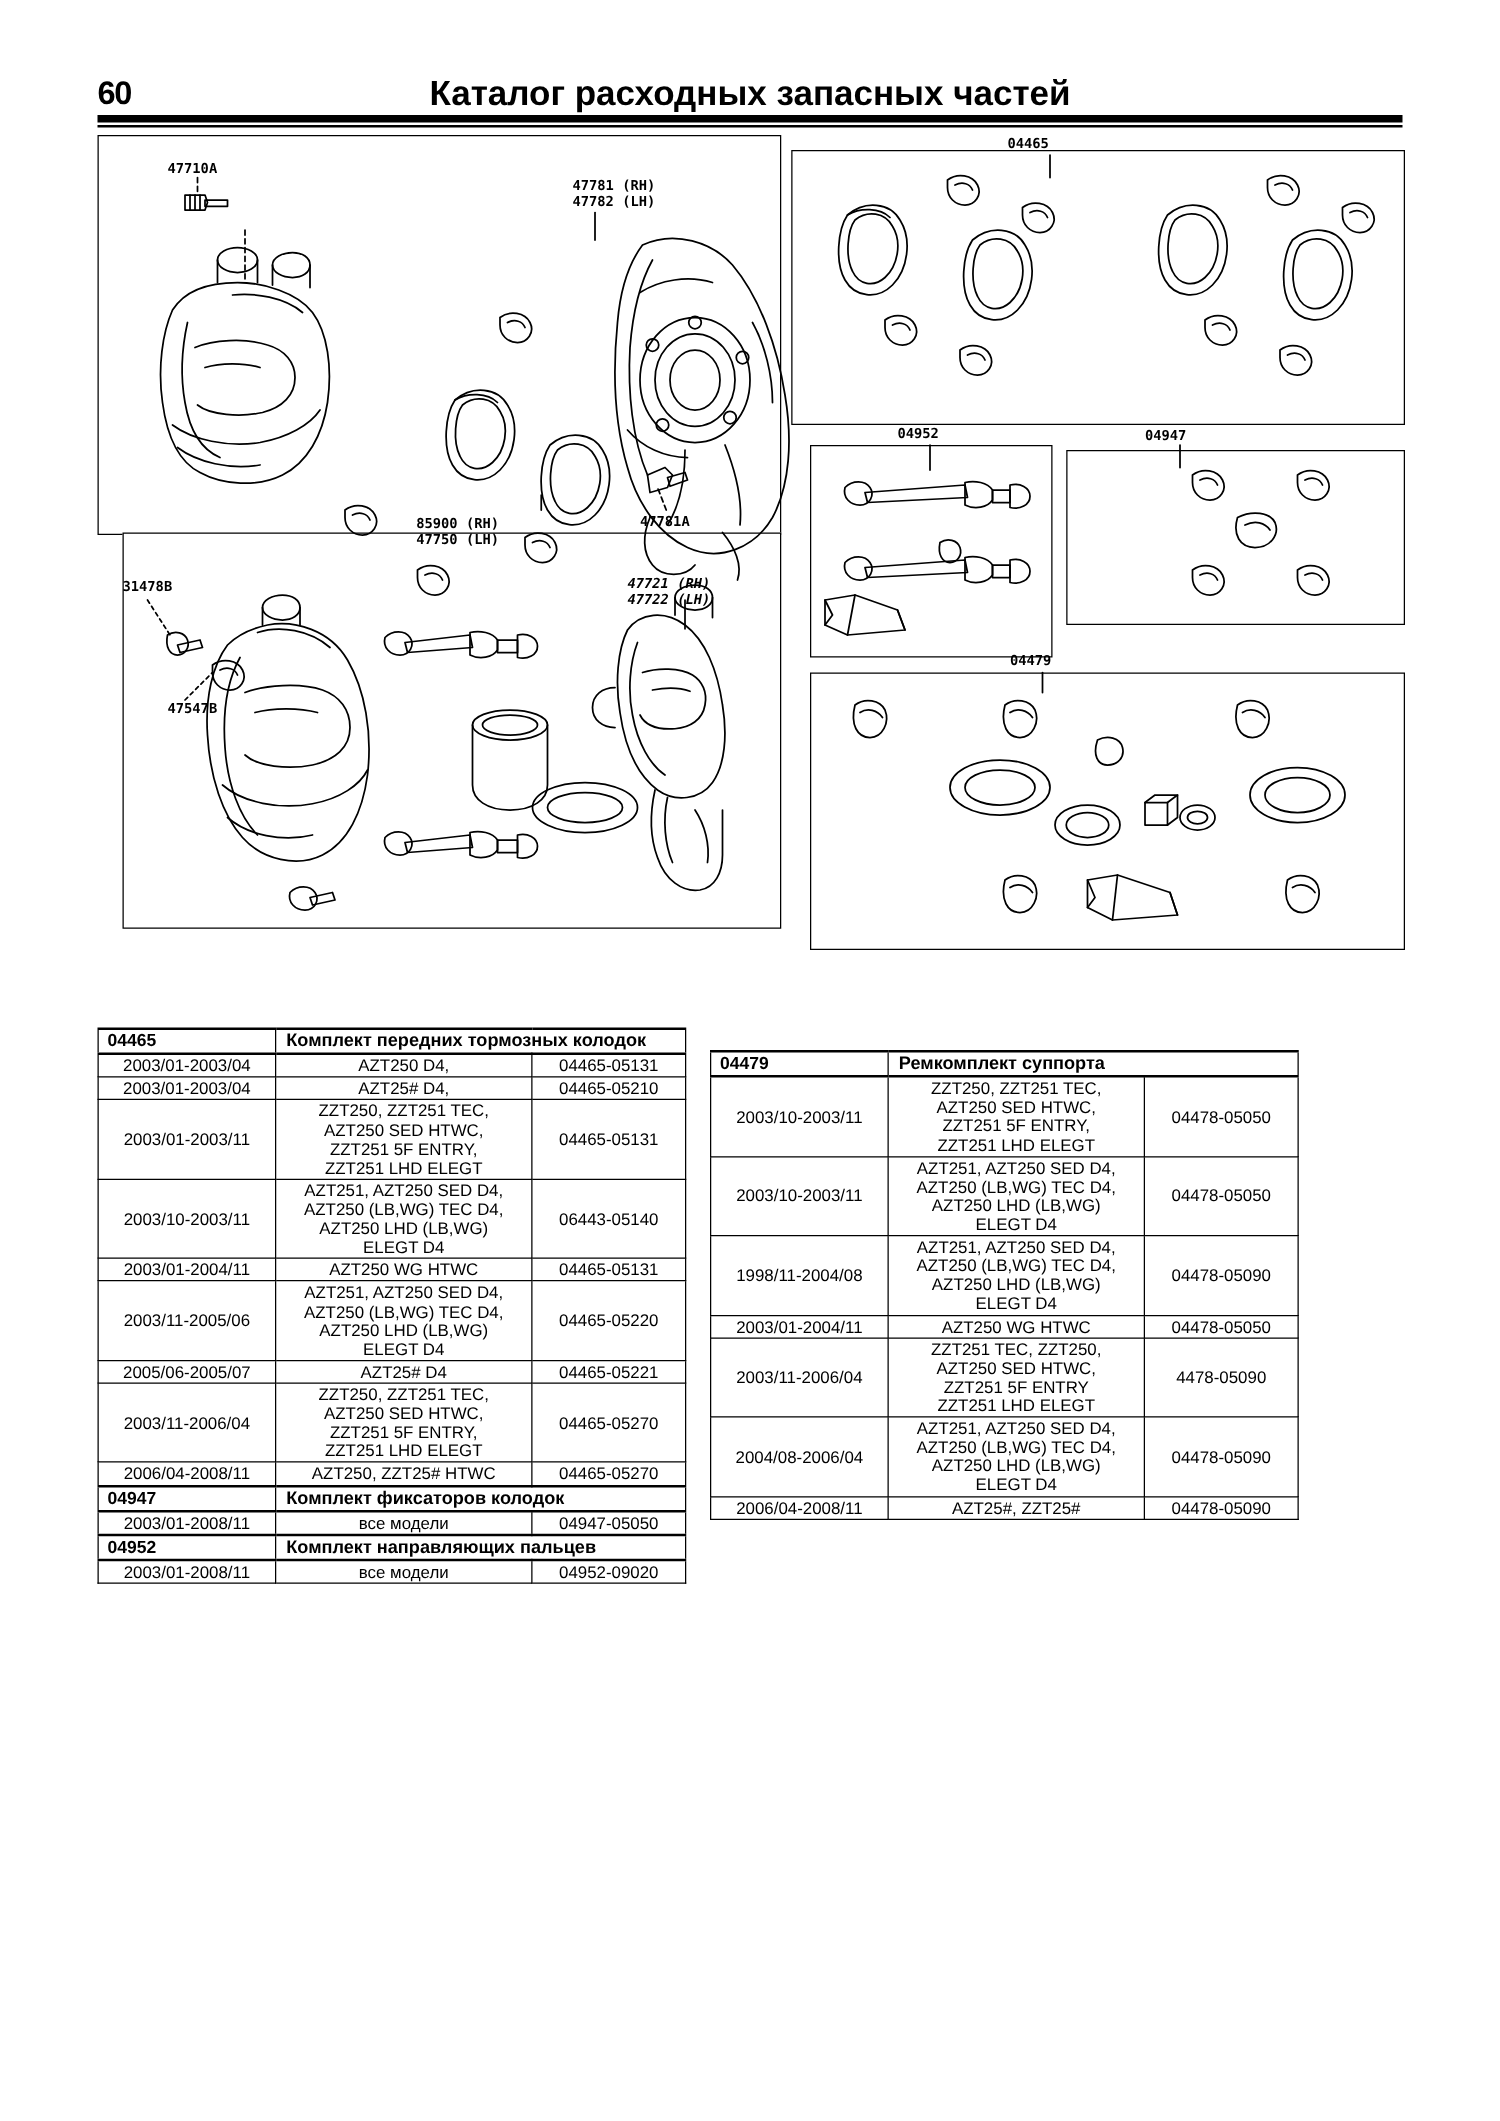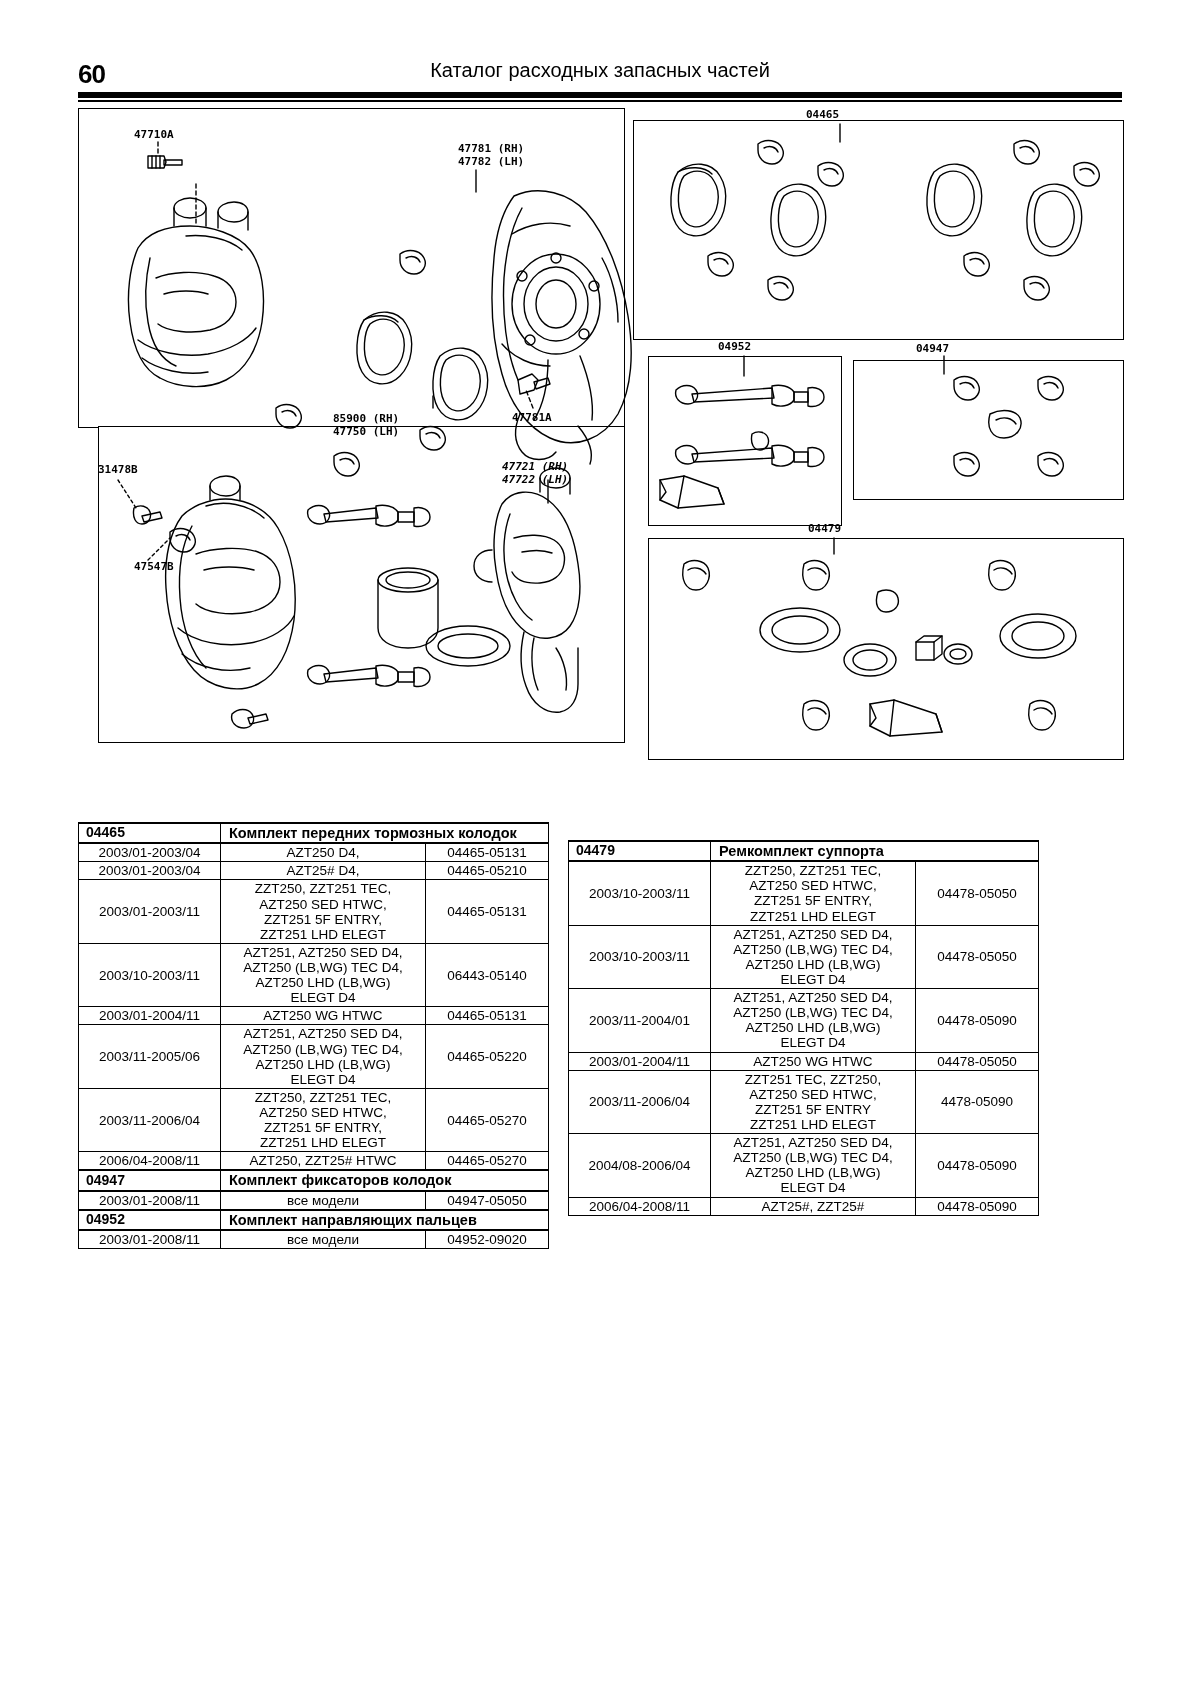--- a/index.html
+++ b/index.html
@@ -3,21 +3,21 @@
 <meta charset="utf-8">
 <style>
   html,body{margin:0;padding:0;background:#ffffff;}
   body{width:1200px;height:1697px;position:relative;
        font-family:"Liberation Sans", sans-serif;color:#000;}
 
   
   .page-header{position:absolute;left:78px;top:55px;width:1044px;height:46px;}
   .page-num{position:absolute;left:0;top:4px;font-size:26px;font-weight:bold;letter-spacing:-1px;text-align:center;}
   .page-title{position:absolute;left:0;top:4px;width:1044px;text-align:center;
-              font-size:20px;font-weight:normal;letter-spacing:0px;}
+              font-size:28px;font-weight:bold;letter-spacing:0px;}
   .header-rule{position:absolute;left:78px;top:92px;width:1044px;height:6px;background:#000;}
   .header-rule2{position:absolute;left:78px;top:100px;width:1044px;height:2px;background:#000;}
 
   
   .fig-area{position:absolute;left:78px;top:108px;width:1044px;height:650px;}
   .box{position:absolute;border:1.5px solid #000;background:#fff;}
   .boxlabel{position:absolute;font-family:"DejaVu Sans Mono", monospace;
             font-size:11px;font-weight:bold;letter-spacing:0px;white-space:pre;}
   svg{display:block;}
   .ld{stroke:#000;fill:none;}
@@ -385,20 +385,25 @@
         <td>2003/01-2004/11</td>
         <td>AZT250 WG HTWC</td>
         <td>04465-05131</td>
       </tr>
       <tr>
         <td>2003/11-2005/06</td>
         <td>AZT251, AZT250 SED D4,<br>AZT250 (LB,WG) TEC D4,<br>AZT250 LHD (LB,WG)<br>ELEGT D4</td>
         <td>04465-05220</td>
       </tr>
       <tr>
+        <td>2005/06-2005/07</td>
+        <td>AZT25# D4</td>
+        <td>04465-05221</td>
+      </tr>
+      <tr>
         <td>2003/11-2006/04</td>
         <td>ZZT250, ZZT251 TEC,<br>AZT250 SED HTWC,<br>ZZT251 5F ENTRY,<br>ZZT251 LHD ELEGT</td>
         <td>04465-05270</td>
       </tr>
       <tr>
         <td>2006/04-2008/11</td>
         <td>AZT250, ZZT25# HTWC</td>
         <td>04465-05270</td>
       </tr>
       <tr class="grp">
@@ -437,21 +442,21 @@
         <td>2003/10-2003/11</td>
         <td>ZZT250, ZZT251 TEC,<br>AZT250 SED HTWC,<br>ZZT251 5F ENTRY,<br>ZZT251 LHD ELEGT</td>
         <td>04478-05050</td>
       </tr>
       <tr>
         <td>2003/10-2003/11</td>
         <td>AZT251, AZT250 SED D4,<br>AZT250 (LB,WG) TEC D4,<br>AZT250 LHD (LB,WG)<br>ELEGT D4</td>
         <td>04478-05050</td>
       </tr>
       <tr>
-        <td>2003/11-2004/01</td>
+        <td>1998/11-2004/08</td>
         <td>AZT251, AZT250 SED D4,<br>AZT250 (LB,WG) TEC D4,<br>AZT250 LHD (LB,WG)<br>ELEGT D4</td>
         <td>04478-05090</td>
       </tr>
       <tr>
         <td>2003/01-2004/11</td>
         <td>AZT250 WG HTWC</td>
         <td>04478-05050</td>
       </tr>
       <tr>
         <td>2003/11-2006/04</td>

